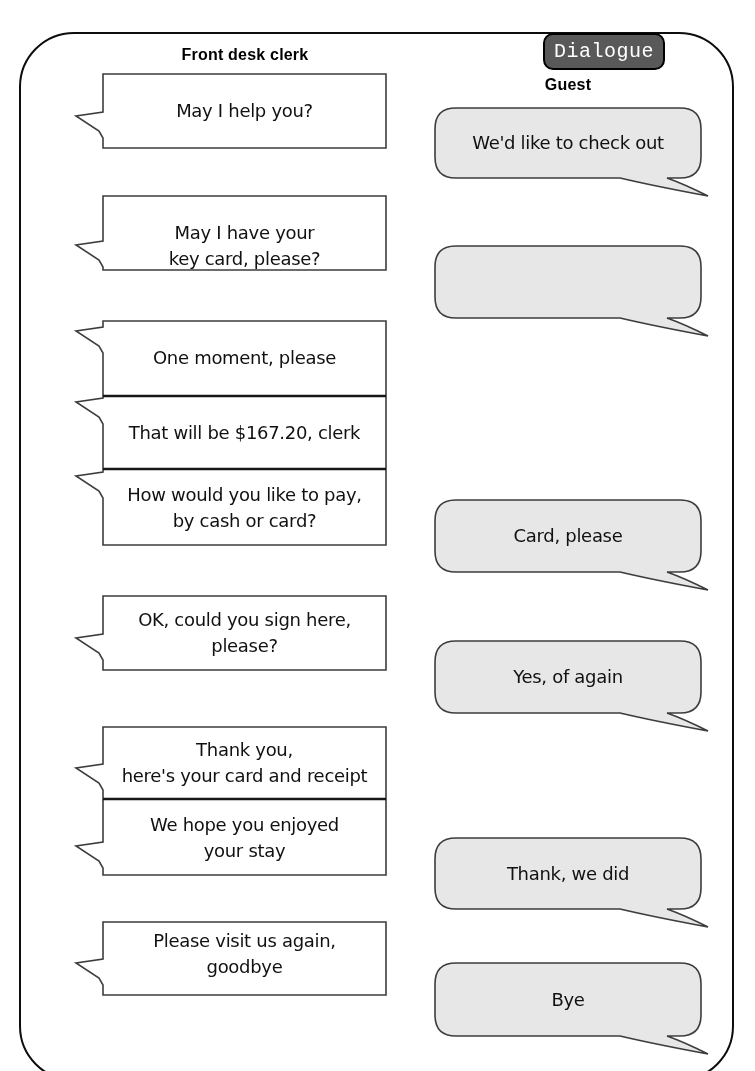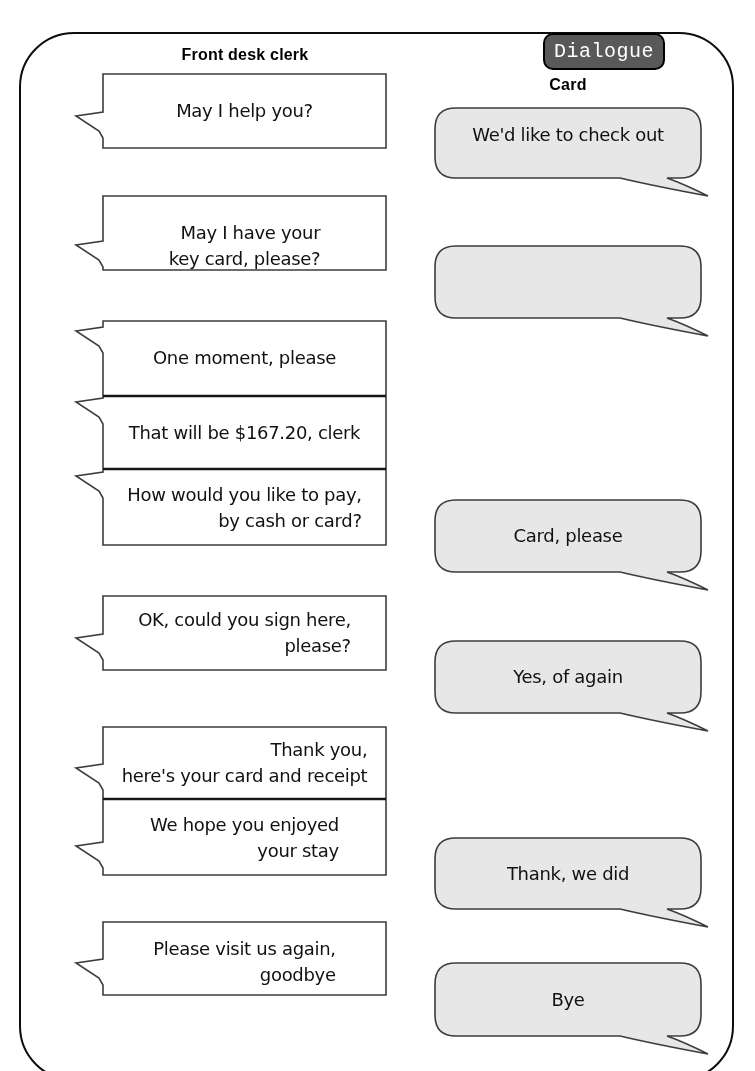--- a/index.html
+++ b/index.html
@@ -35,35 +35,35 @@
   }
   .bubble{position:absolute;}
   .bubble svg{position:absolute;left:0;top:0;display:block;}
   .clerk-bubble{left:62px;width:325px;}
   .guest-bubble{left:434px;width:282px;}
   .msg{
     position:absolute;display:flex;align-items:center;justify-content:center;
     text-align:center;white-space:pre-line;color:var(--ink);
     font-size:18px;line-height:26px;letter-spacing:-0.3px;
   }
-  .clerk-msg{left:41px;width:283px;text-align:right;}
+  .clerk-msg{left:41px;width:283px;}
   .guest-msg{left:0;width:268px;}
 </style>
 </head>
 <body>
 
 <div class="page">
 
   <div class="page-border"></div>
 
   <div class="col-header clerk-header">Front desk clerk</div>
 
   <div class="badge">Dialogue</div>
 
-  <div class="col-header guest-header">Card</div>
+  <div class="col-header guest-header">Guest</div>
 
   <div class="bubble clerk-bubble" style="top:49px;height:76px">
     <svg width="325" height="76" viewBox="0 0 325 76">
       <path d="M41,1 H324 V75 H41 V65 L37,58 L14,43 L41,39 V1 Z" fill="var(--clerk-fill)" stroke="var(--outline)" stroke-width="1.6"></path>
     </svg>
     <div class="msg clerk-msg" style="top:0;height:76px">May I help you?</div>
   </div>
 
   <div class="bubble clerk-bubble" style="top:171px;height:76px">
     <svg width="325" height="76" viewBox="0 0 325 76">
@@ -101,29 +101,29 @@
     <div class="msg clerk-msg" style="top:0;height:73px">Thank you,
 here's your card and receipt</div>
     <div class="msg clerk-msg" style="top:73px;height:77px">We hope you enjoyed
 your stay</div>
   </div>
 
   <div class="bubble clerk-bubble" style="top:897px;height:75px">
     <svg width="325" height="75" viewBox="0 0 325 75">
       <path d="M41,1 H324 V74 H41 V64 L37,57 L14,42 L41,38 V1 Z" fill="var(--clerk-fill)" stroke="var(--outline)" stroke-width="1.6"></path>
     </svg>
-    <div class="msg clerk-msg" style="top:8px;height:66px">Please visit us again,
+    <div class="msg clerk-msg" style="top:0;height:66px">Please visit us again,
 goodbye</div>
   </div>
 
   <div class="bubble guest-bubble" style="top:83px;height:94px">
     <svg width="282" height="94" viewBox="0 0 282 94">
       <path d="M22,1 H246 Q267,1 267,22 V50 Q267,71 246,71 H233 Q250,77 274,89 Q220,79 186,71 H22 Q1,71 1,50 V22 Q1,1 22,1 Z" fill="var(--guest-fill)" stroke="var(--outline)" stroke-width="1.6"></path>
     </svg>
-    <div class="msg guest-msg" style="top:0;height:56px">We'd like to check out</div>
+    <div class="msg guest-msg" style="top:8px;height:56px">We'd like to check out</div>
   </div>
 
   <div class="bubble guest-bubble" style="top:221px;height:96px">
     <svg width="282" height="96" viewBox="0 0 282 96">
       <path d="M22,1 H246 Q267,1 267,22 V52 Q267,73 246,73 H233 Q250,79 274,91 Q220,81 186,73 H22 Q1,73 1,52 V22 Q1,1 22,1 Z" fill="var(--guest-fill)" stroke="var(--outline)" stroke-width="1.6"></path>
     </svg>
   </div>
 
   <div class="bubble guest-bubble" style="top:475px;height:96px">
     <svg width="282" height="96" viewBox="0 0 282 96">

